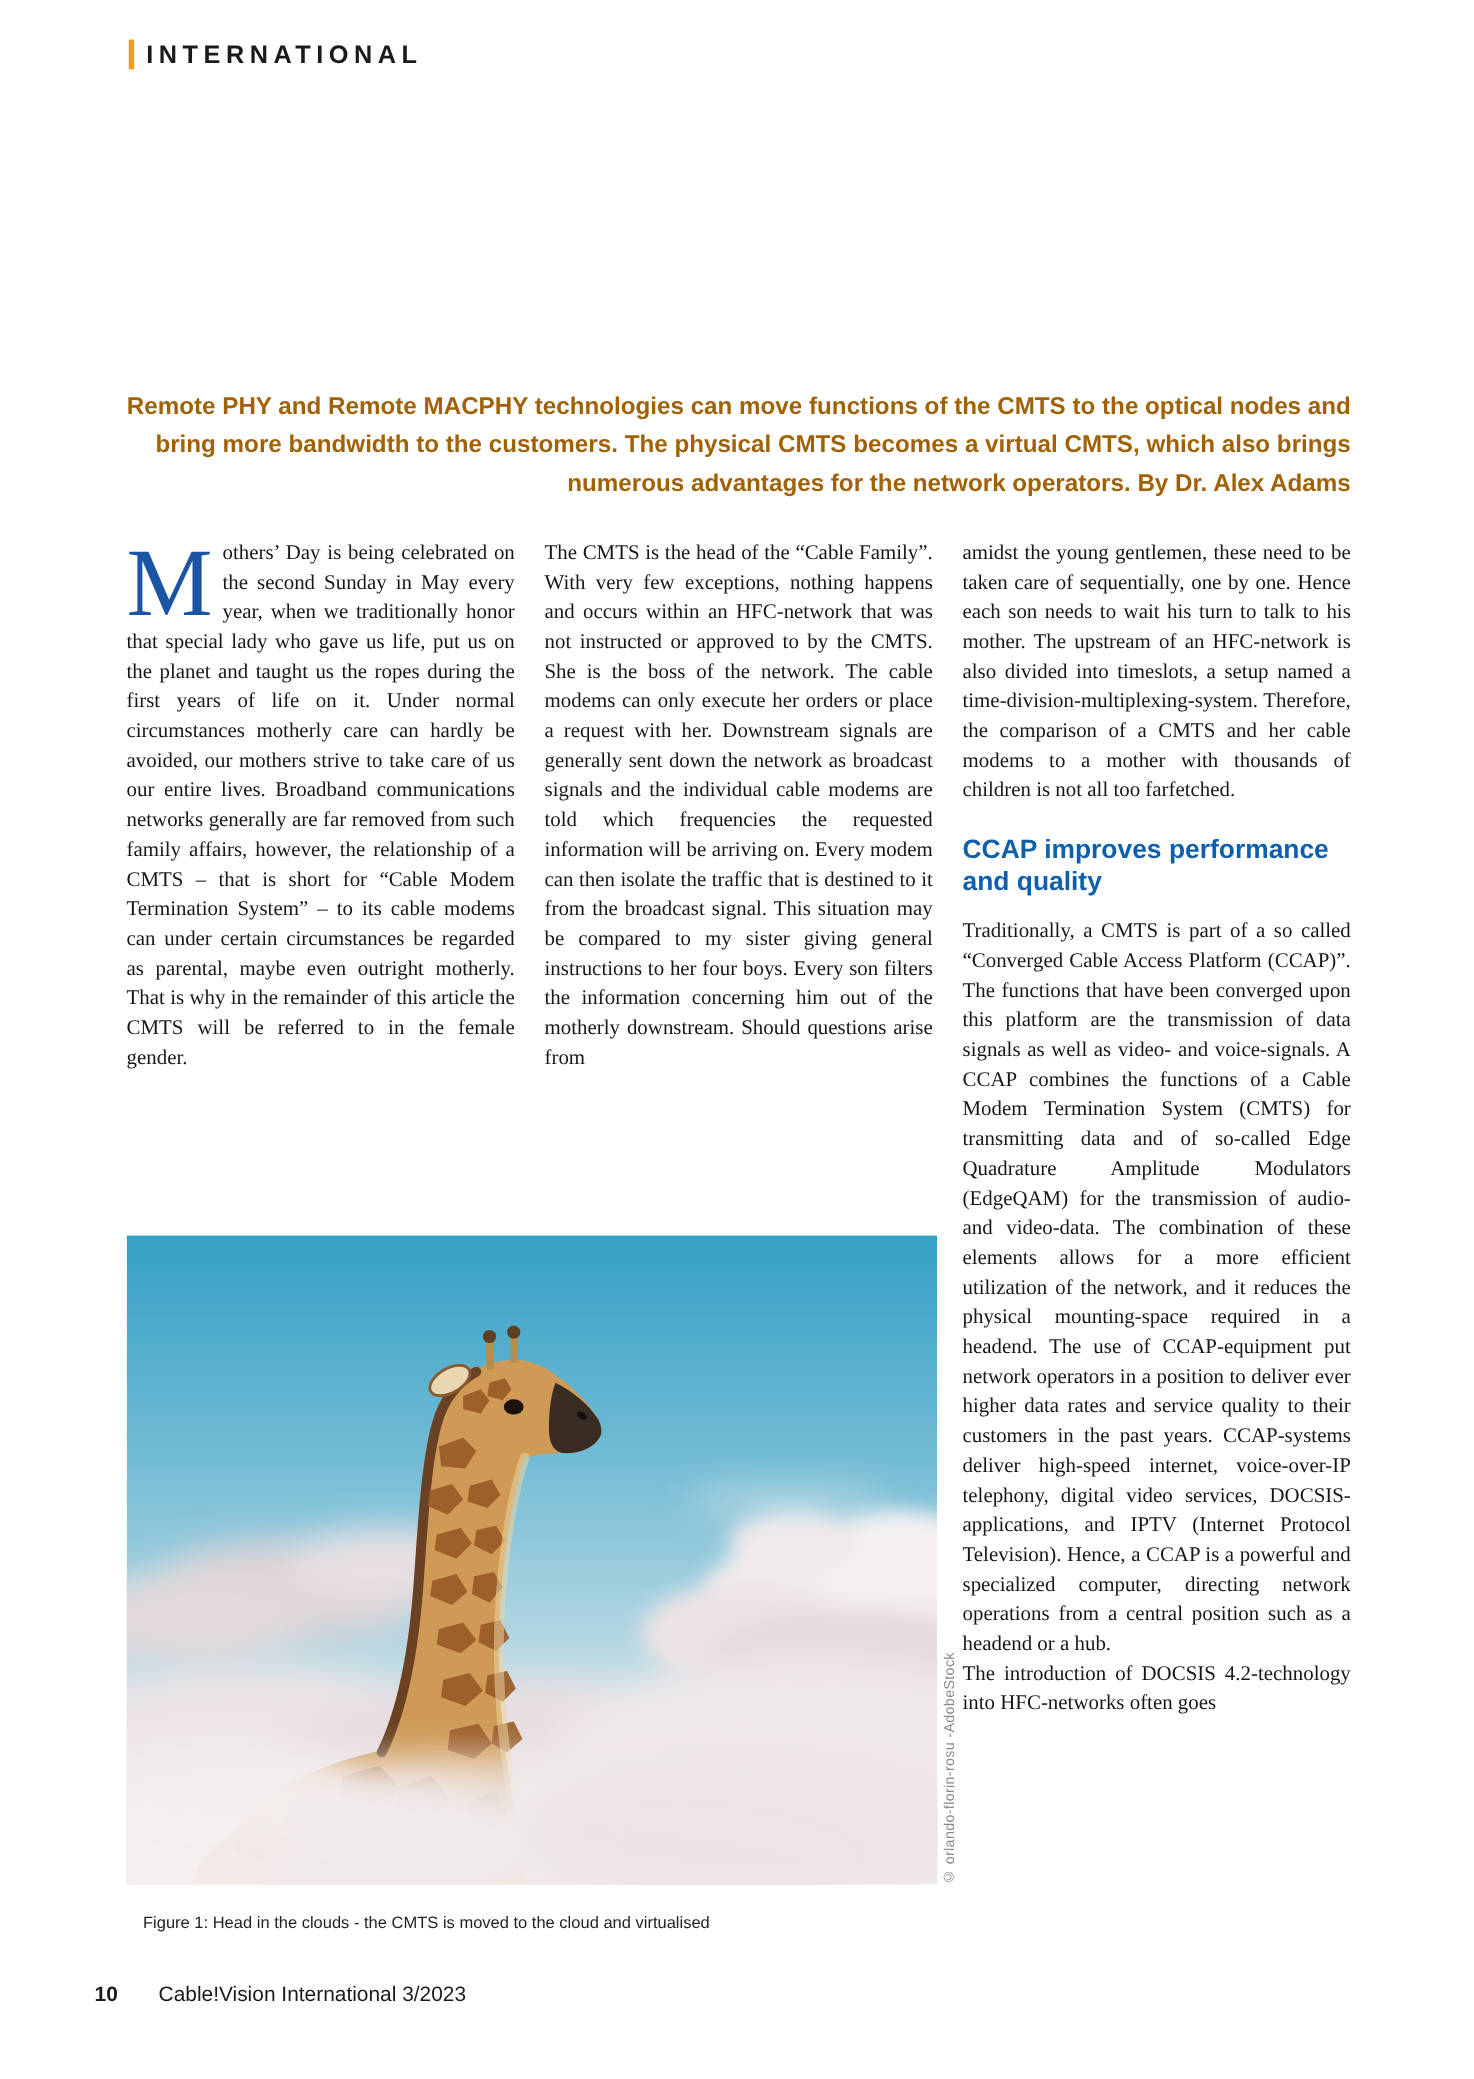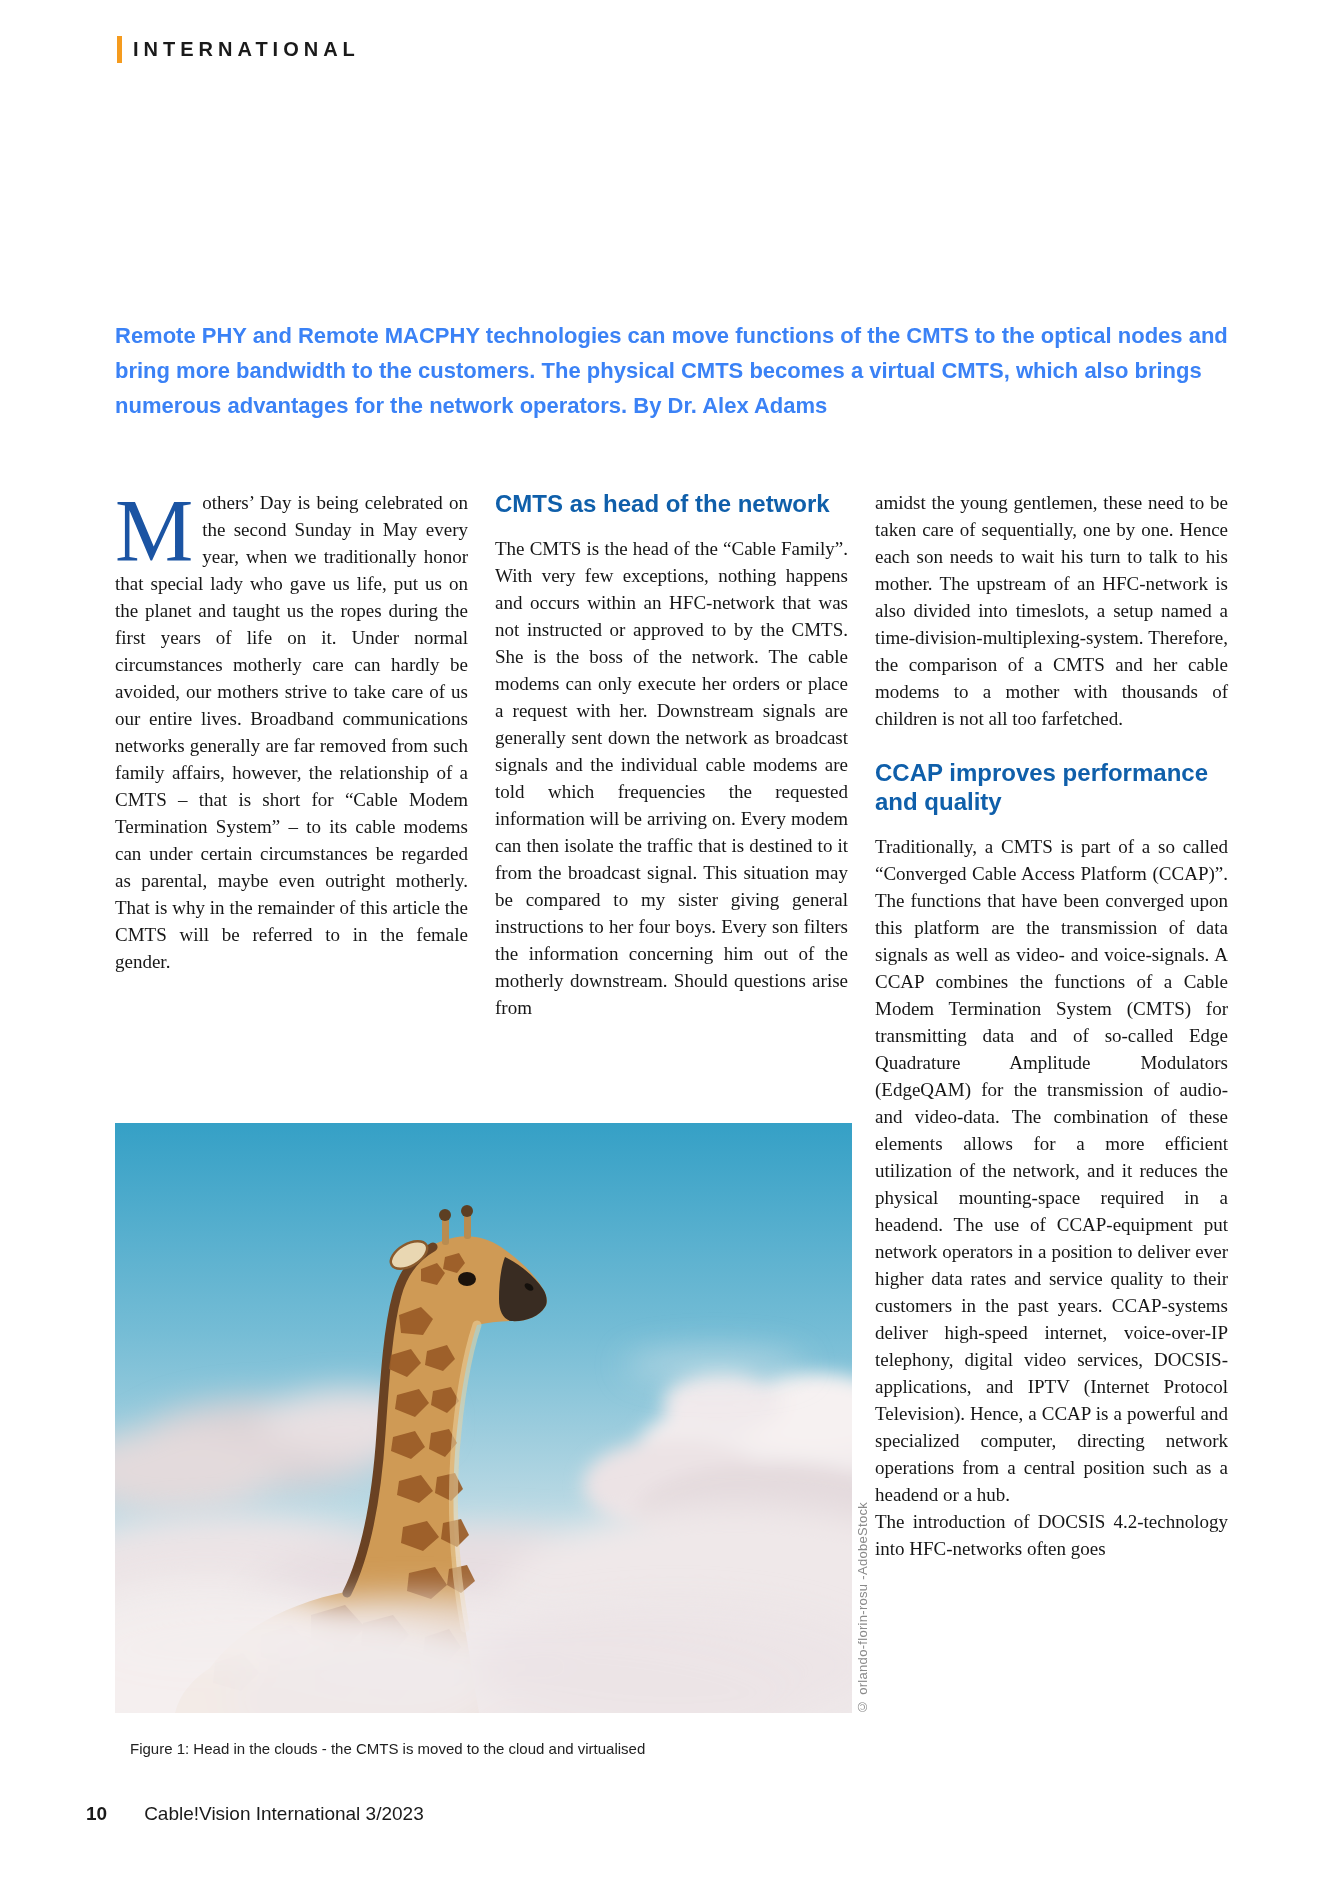--- a/index.html
+++ b/index.html
@@ -3,28 +3,28 @@
 <meta charset="utf-8">
 <style>
   html,body{margin:0;padding:0;background:#ffffff;}
   .page{
     position:relative;width:1340px;height:1890px;background:#ffffff;
     font-family:"Liberation Sans",sans-serif;color:#1b1b1b;overflow:hidden;
   }
   
   .section-tag{position:absolute;left:117px;top:36px;display:flex;align-items:center;}
   .section-tag .bar{width:5px;height:27px;background:#F59B1E;margin-right:11px;}
-  .section-tag .label{font-size:20px;font-weight:700;letter-spacing:5px;color:#1a1a1a;}
+  .section-tag .label{font-size:23px;font-weight:700;letter-spacing:5px;color:#1a1a1a;}
   
   .kicker-title{position:absolute;left:55px;top:150px;width:1172px;text-align:center;}
   .kicker{font-size:22px;font-weight:700;line-height:26px;color:#111;}
   .title{margin-top:22px;font-size:57px;font-weight:400;letter-spacing:-0.5px;color:#1B54A3;line-height:62px;}
   .standfirst{
-    position:absolute;left:115px;top:318px;width:1113px;text-align:left;
-    font-size:22px;font-weight:700;line-height:35px;color:#3b82f6;
+    position:absolute;left:115px;top:351px;width:1113px;text-align:right;
+    font-size:22px;font-weight:700;line-height:35px;color:#a16207;
   }
   
   .col{
     position:absolute;top:489px;width:353px;
     font-family:"Liberation Serif",serif;font-size:19px;line-height:27px;
     text-align:justify;color:#161616;
   }
   .col-1{left:115px;} .col-2{left:495px;} .col-3{left:875px;}
   .body-par{margin:0;}
   .dropcap{
@@ -58,21 +58,20 @@
     <div class="label">INTERNATIONAL</div>
   </div>
 
   <div class="standfirst">Remote PHY and Remote MACPHY technologies can move functions of the CMTS to the optical nodes and bring more bandwidth to the customers. The physical CMTS becomes a virtual CMTS, which also brings numerous advantages for the network operators. By Dr. Alex Adams</div>
 
   <div class="col col-1">
     <p class="body-par"><span class="dropcap">M</span><span>others’ Day is being celebrated on the second Sunday in May every year, when we traditionally honor that special lady who gave us life, put us on the planet and taught us the ropes during the first years of life on it. Under normal circumstances motherly care can hardly be avoided, our mothers strive to take care of us our entire lives. Broadband communications networks generally are far removed from such family affairs, however, the relationship of a CMTS – that is short for “Cable Modem Termination System” – to its cable modems can under certain circumstances be regarded as parental, maybe even outright motherly. That is why in the remainder of this article the CMTS will be referred to in the female gender.</span></p>
   </div>
 
   <div class="col col-2">
-    <h2 class="sec-heading">CMTS as head of the network</h2>
     <p class="body-par">The CMTS is the head of the “Cable Family”. With very few exceptions, nothing happens and occurs within an HFC-network that was not instructed or approved to by the CMTS. She is the boss of the network. The cable modems can only execute her orders or place a request with her. Downstream signals are generally sent down the network as broadcast signals and the individual cable modems are told which frequencies the requested information will be arriving on. Every modem can then isolate the traffic that is destined to it from the broadcast signal. This situation may be compared to my sister giving general instructions to her four boys. Every son filters the information concerning him out of the motherly downstream. Should questions arise from</p>
   </div>
 
   <div class="col col-3">
     <p class="body-par">amidst the young gentlemen, these need to be taken care of sequentially, one by one. Hence each son needs to wait his turn to talk to his mother. The upstream of an HFC-network is also divided into timeslots, a setup named a time-division-multiplexing-system. Therefore, the comparison of a CMTS and her cable modems to a mother with thousands of children is not all too farfetched.</p>
     <h2 class="sec-heading mt">CCAP improves performance and quality</h2>
     <p class="body-par">Traditionally, a CMTS is part of a so called “Converged Cable Access Platform (CCAP)”. The functions that have been converged upon this platform are the transmission of data signals as well as video- and voice-signals. A CCAP combines the functions of a Cable Modem Termination System (CMTS) for transmitting data and of so-called Edge Quadrature Amplitude Modulators (EdgeQAM) for the transmission of audio- and video-data. The combination of these elements allows for a more efficient utilization of the network, and it reduces the physical mounting-space required in a headend. The use of CCAP-equipment put network operators in a position to deliver ever higher data rates and service quality to their customers in the past years. CCAP-systems deliver high-speed internet, voice-over-IP telephony, digital video services, DOCSIS-applications, and IPTV (Internet Protocol Television). Hence, a CCAP is a powerful and specialized computer, directing network operations from a central position such as a headend or a hub.</p>
     <p class="body-par">The introduction of DOCSIS 4.2-technology into HFC-networks often goes</p>
   </div>
 

